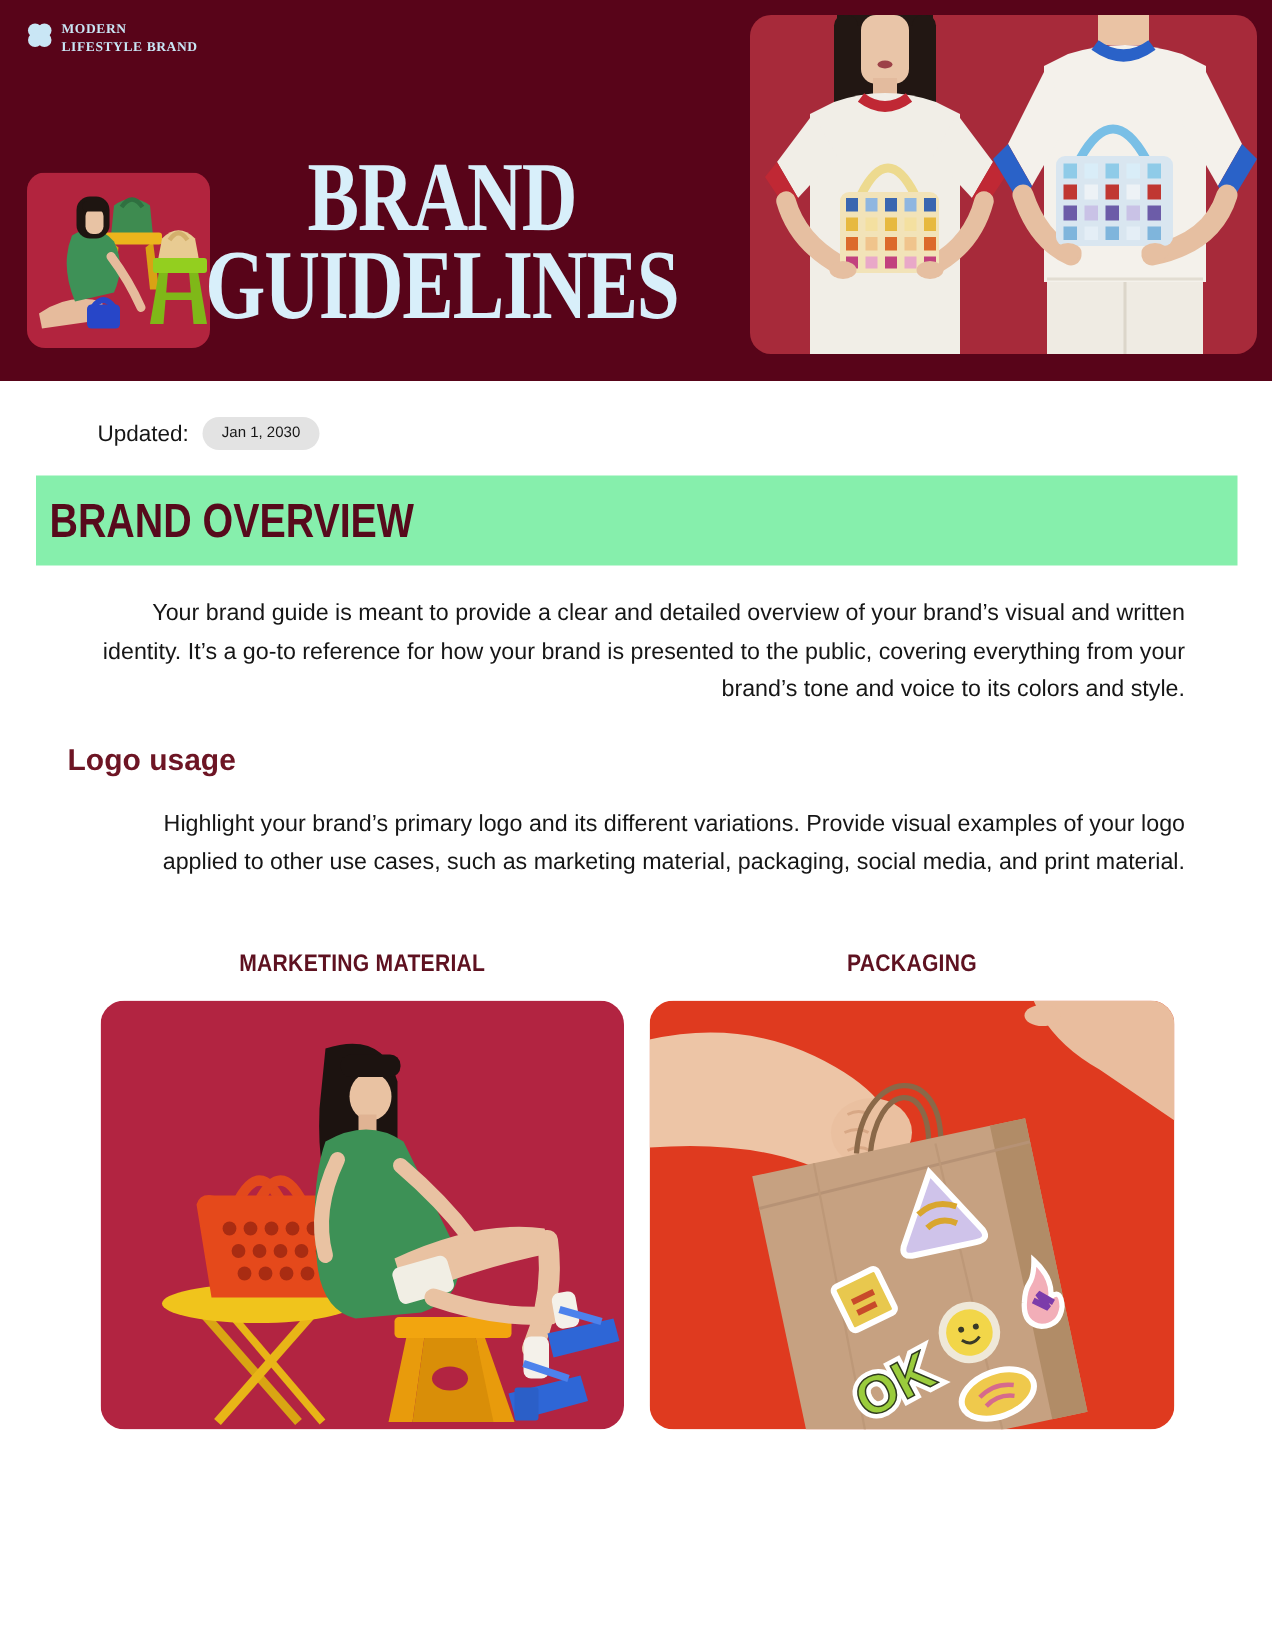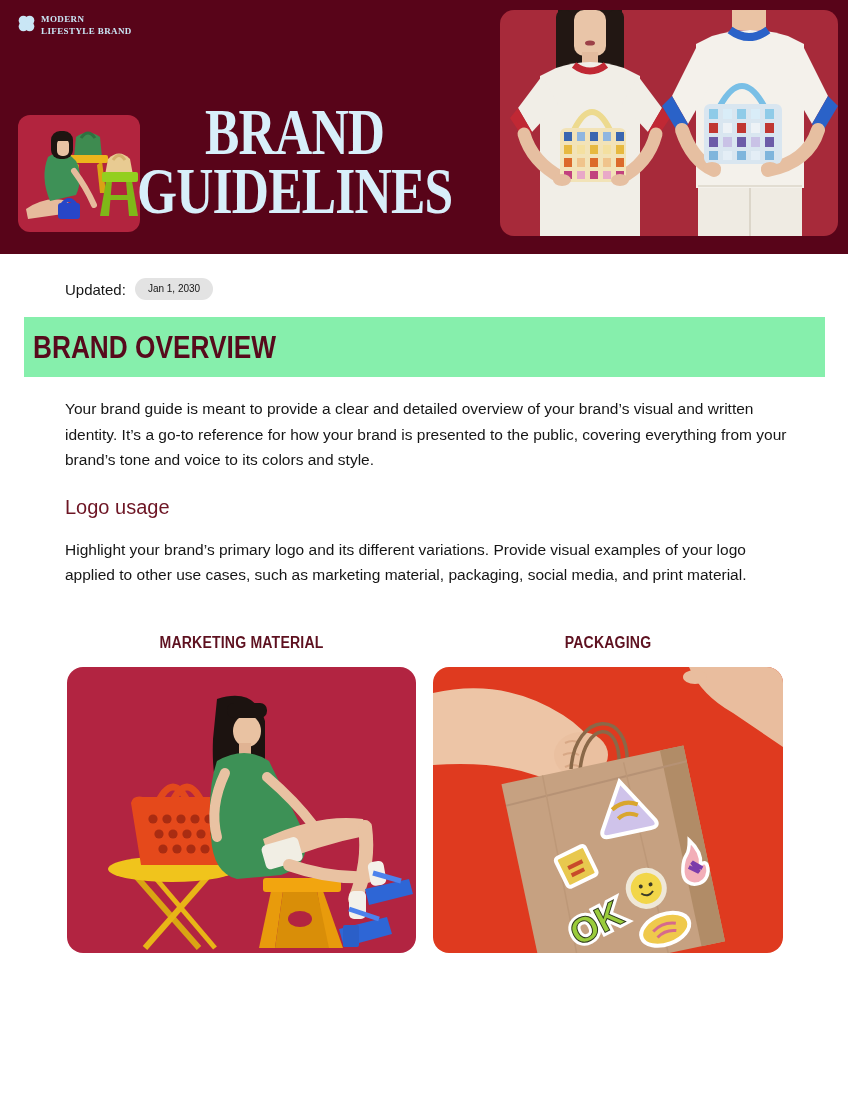--- a/index.html
+++ b/index.html
@@ -32,24 +32,24 @@
 
   
   .updated-row { margin:24px 0 0 65px; font-size:15px; display:flex; align-items:center; gap:9px; }
   .pill { background:#E3E3E3; border-radius:13px; padding:3px 13px; font-size:10px; line-height:16px; }
 
   .band { margin:17px 23px 0 24px; height:60px; background:#86efac; display:flex; align-items:center; }
   .band.second { margin-top:46px; }
   .band h2 { margin:0 0 0 9px; font-size:32px; font-weight:bold; color:#570A1C;
     transform:scaleX(0.82); transform-origin:0 50%; white-space:nowrap; }
 
-  .para { margin:19px 60px 0 65px; width:725px; font-size:15.5px; line-height:25.5px; color:#161616; }
+  .para { margin:19px 60px 0 65px; width:725px; font-size:15.5px; line-height:25.5px; color:#161616;text-align:right; }
   .para.second { margin-top:18px; }
 
-  .subheading { margin:22px 0 0 65px; font-size:20px; line-height:24px; font-weight:normal; color:#6D1524; }
+  .subheading { margin:22px 0 0 45px; font-size:20px; line-height:24px; font-weight:bold; color:#6D1524; }
 
   .gallery { display:flex; gap:17px; margin:46px 0 0 67px; }
   .gallery figure { margin:0; width:349px; }
   .gallery figure + figure { width:350px; }
   figcaption { text-align:center; font-size:16px; font-weight:bold; color:#5E1120;
     line-height:18px; margin-bottom:15px; transform:scaleX(0.88); letter-spacing:0.2px; }
   .photo { width:100%; height:286px; border-radius:16px; overflow:hidden; }
 </style>
 </head>
 <body>

